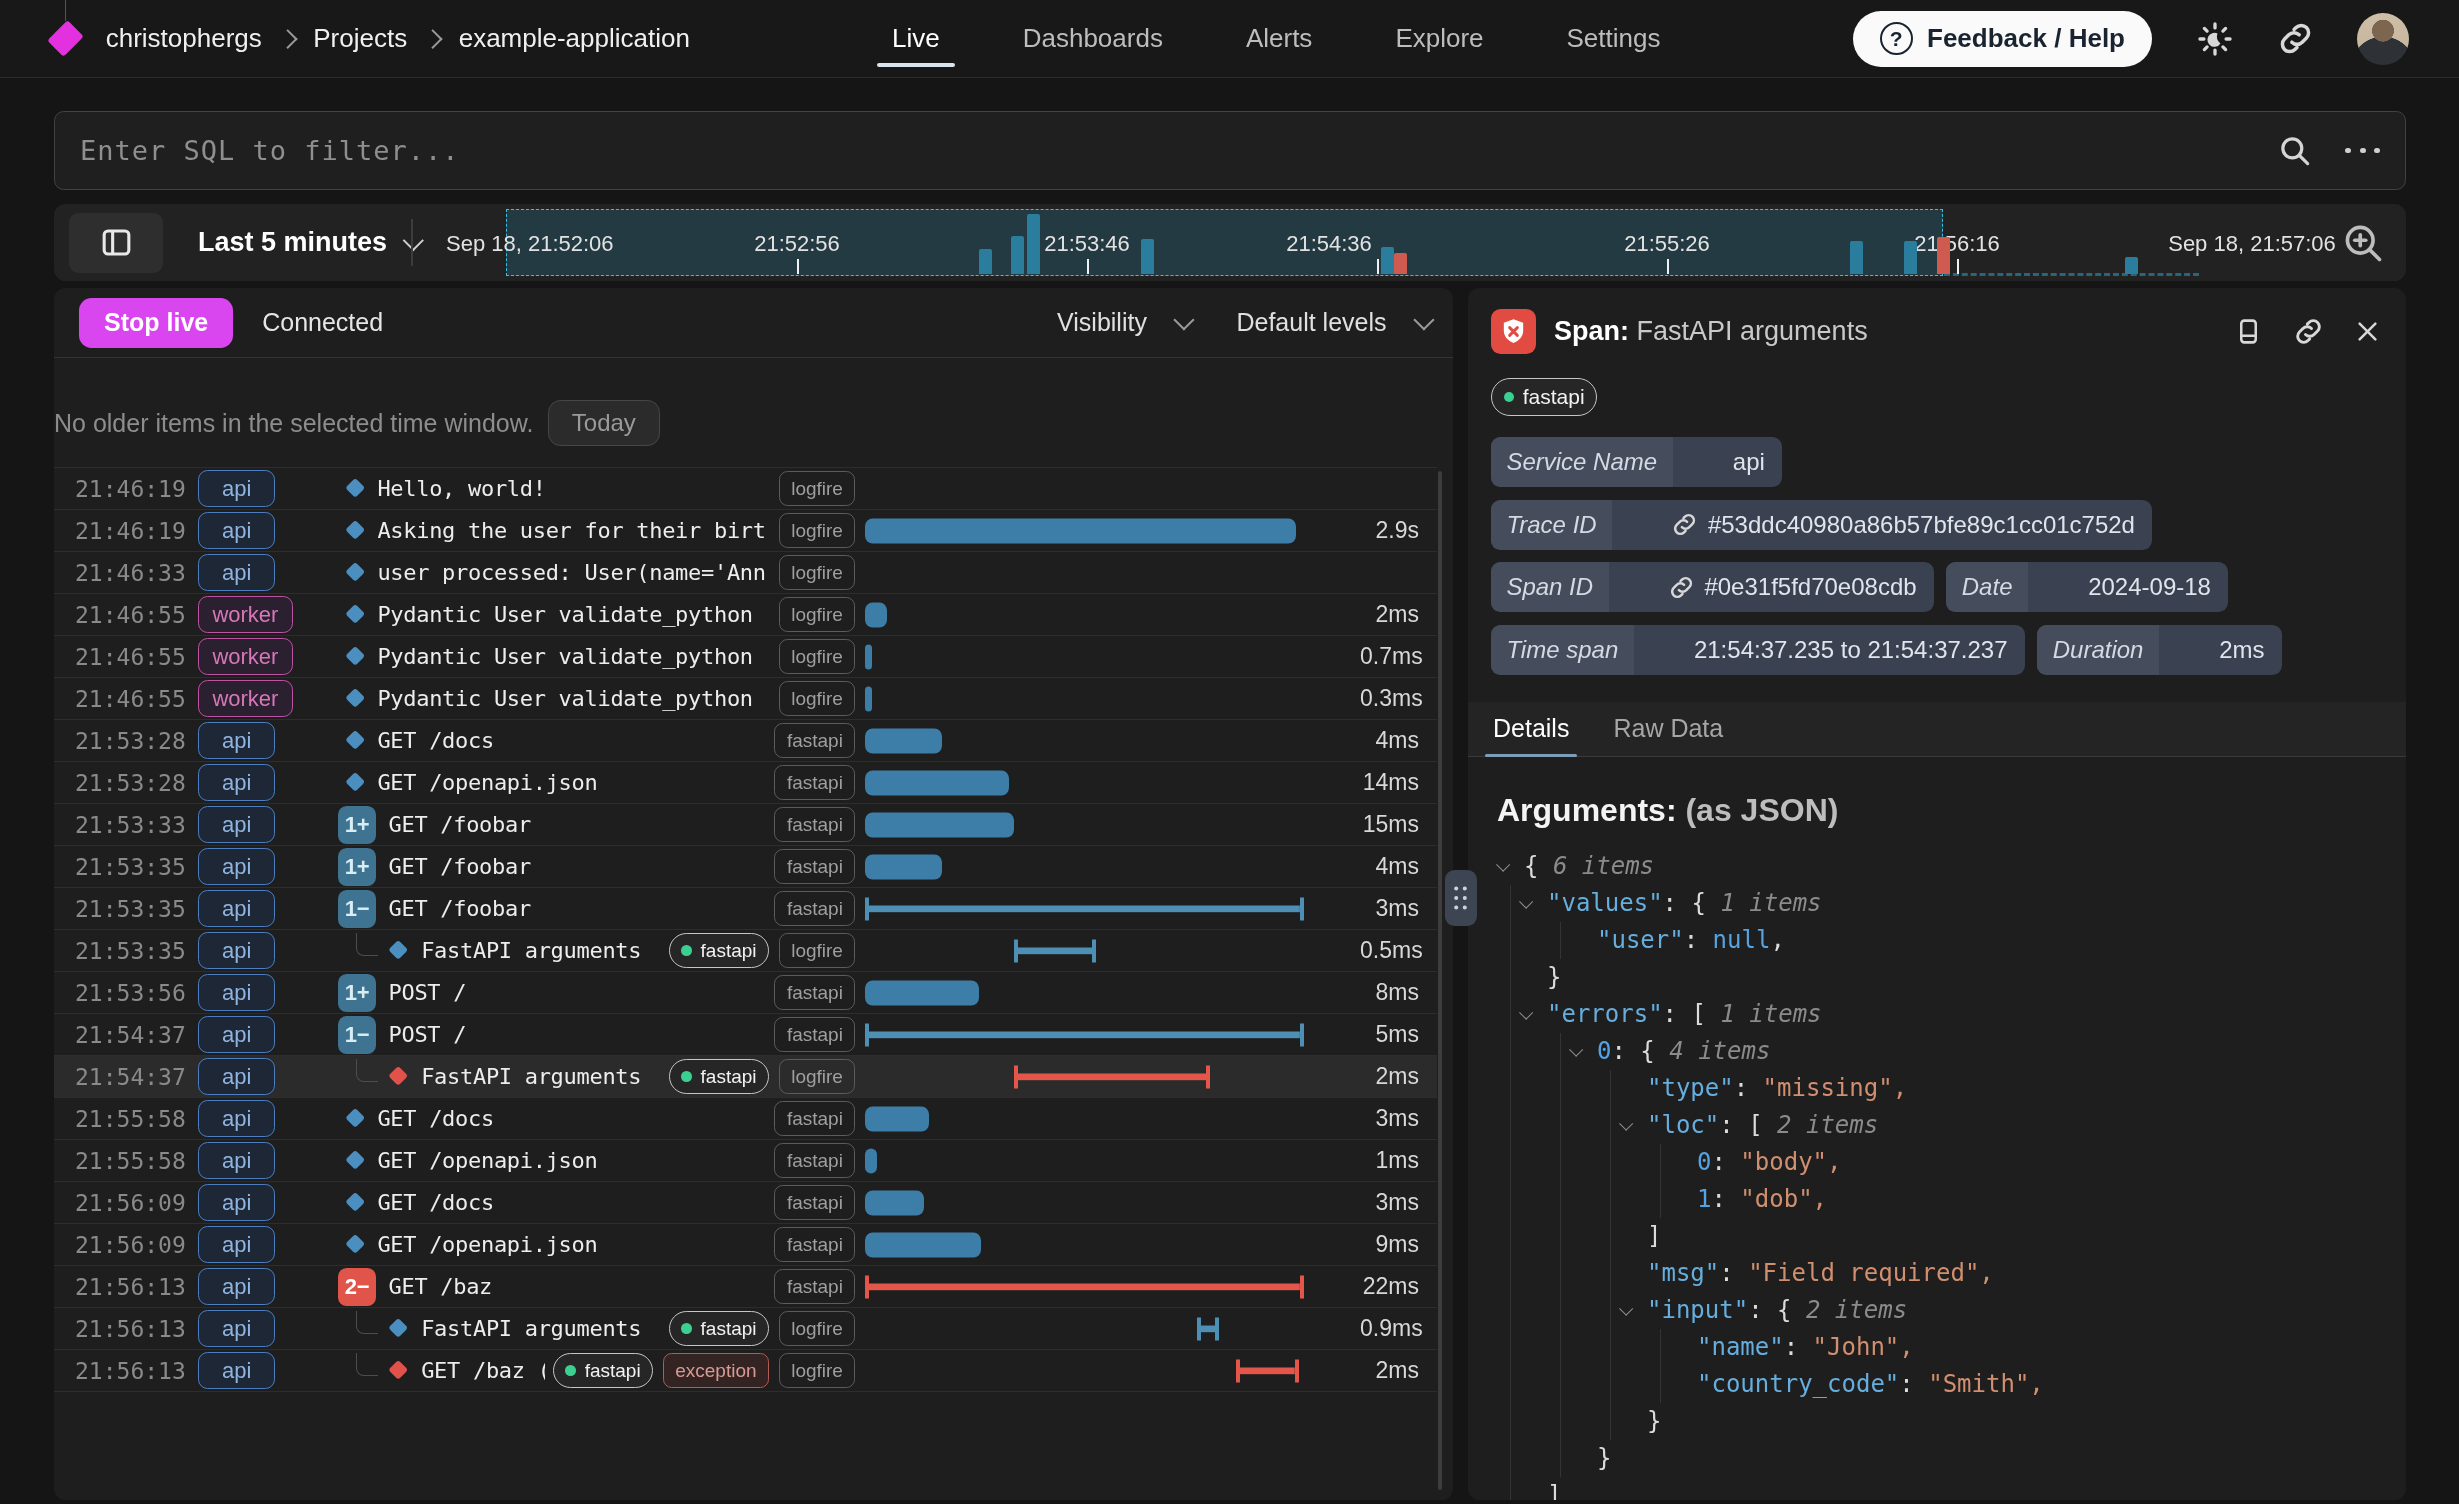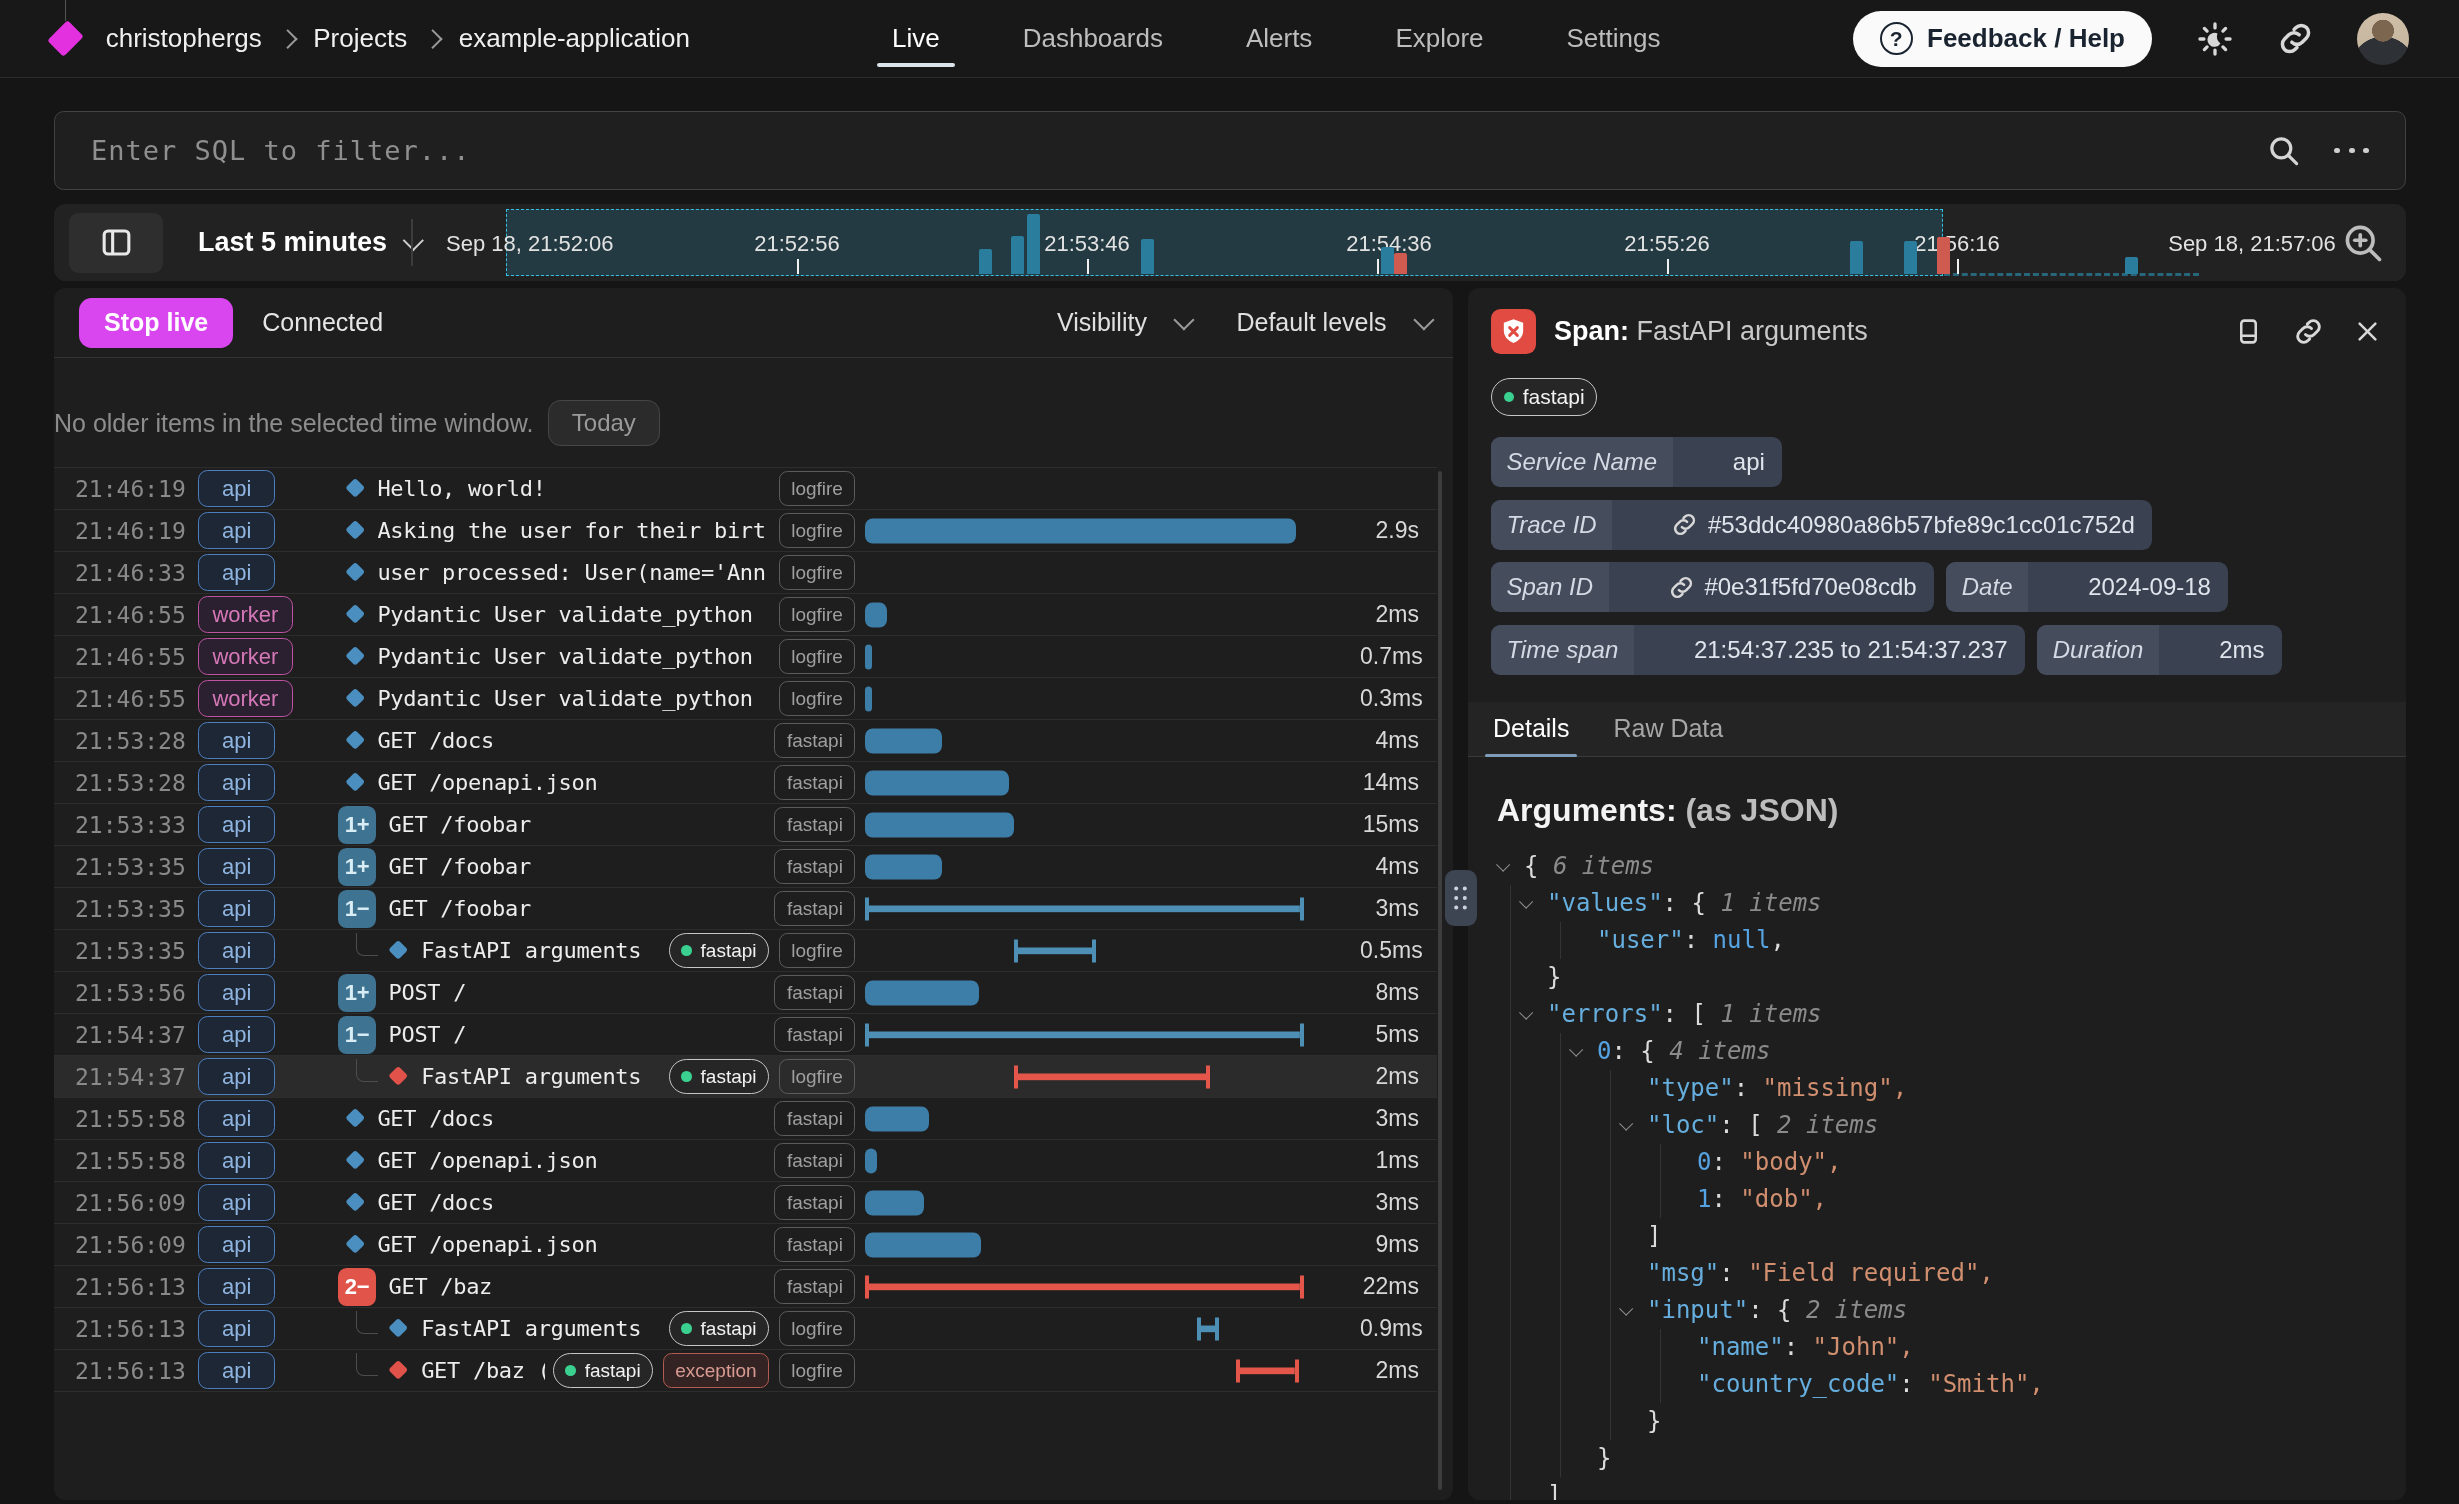--- a/index.html
+++ b/index.html
@@ -23,21 +23,21 @@
     font-weight:700;display:flex;align-items:center;gap:14.4px;padding:0 27px;font-family:inherit;cursor:pointer;}
   .q-icon{width:33px;height:33px;border:2.9px solid #1a2430;border-radius:50%;display:flex;align-items:center;justify-content:center;
     font-size:21px;font-weight:700;box-sizing:border-box;}
   .icon-btn{color:#d8d8d8;cursor:pointer;}
   .avatar{width:52px;height:52px;border-radius:50%;flex:none;cursor:pointer;
     background:radial-gradient(circle at 50% 34%,#7d6650 0 25%,rgba(0,0,0,0) 26%),
     radial-gradient(circle at 50% 108%,#2e3136 0 52%,rgba(0,0,0,0) 53%),
     linear-gradient(180deg,#cfbfa8 0%,#c3b29a 100%);}
   
   .sql-bar{position:absolute;left:54px;top:111px;width:2352px;height:79px;box-sizing:border-box;background:#1f1f1f;
-    border:1.9px solid #424242;border-radius:9.6px;display:flex;align-items:center;padding:0 36px;cursor:text;}
+    border:1.9px solid #424242;border-radius:9.6px;display:flex;align-items:center;padding:0 25px;cursor:text;}
   .sql-placeholder{font-size:27px;color:#8f8f8f;letter-spacing:1px;}
   .sql-icons{margin-left:auto;display:flex;align-items:center;gap:33px;}
   .dots{display:flex;gap:8.6px;}
   .dots i{width:5.8px;height:5.8px;border-radius:50%;background:#cfcfcf;}
   
   .time-bar{position:absolute;left:54px;top:204px;width:2352px;height:77px;background:#222;border-radius:11.5px;}
   .panel-toggle{position:absolute;left:15.4px;top:8.6px;width:94px;height:60px;background:#2e2e2e;border:none;border-radius:9.6px;
     display:flex;align-items:center;justify-content:center;color:#e8e8e8;cursor:pointer;}
   .range-select{position:absolute;left:144px;top:0;height:77px;display:flex;align-items:center;gap:17.3px;font-size:27px;
     font-weight:600;color:#fff;cursor:pointer;}
@@ -216,21 +216,21 @@
   <div class="tb-divider"></div>
   <div class="timeline">
     <div class="tl-selection" style="left: 87px; width: 1437px;"></div>
     <div class="tl-tail" style="left: 1525px; width: 255px;"></div>
     <span class="tl-label left">Sep 18, 21:52:06</span>
     <span class="tl-label right">Sep 18, 21:57:06</span>
   <span class="tl-tick-label" style="left: 378px;">21:52:56</span>
       <span class="tl-tick-mark" style="left: 378px;"></span>
       <span class="tl-tick-label" style="left: 668px;">21:53:46</span>
       <span class="tl-tick-mark" style="left: 668px;"></span>
-      <span class="tl-tick-label" style="left: 970px;">21:54:36</span>
+      <span class="tl-tick-label" style="left: 910px;">21:54:36</span>
       <span class="tl-tick-mark" style="left: 958px;"></span>
       <span class="tl-tick-label" style="left: 1248px;">21:55:26</span>
       <span class="tl-tick-mark" style="left: 1248px;"></span>
       <span class="tl-tick-label" style="left: 1538px;">21:56:16</span>
       <span class="tl-tick-mark" style="left: 1538px;"></span>
       <span class="tl-bar" style="left: 560px; height: 25px;"></span>
       <span class="tl-bar" style="left: 592px; height: 38px;"></span>
       <span class="tl-bar" style="left: 608px; height: 60px;"></span>
       <span class="tl-bar" style="left: 722px; height: 35px;"></span>
       <span class="tl-bar" style="left: 962px; height: 27px;"></span>

